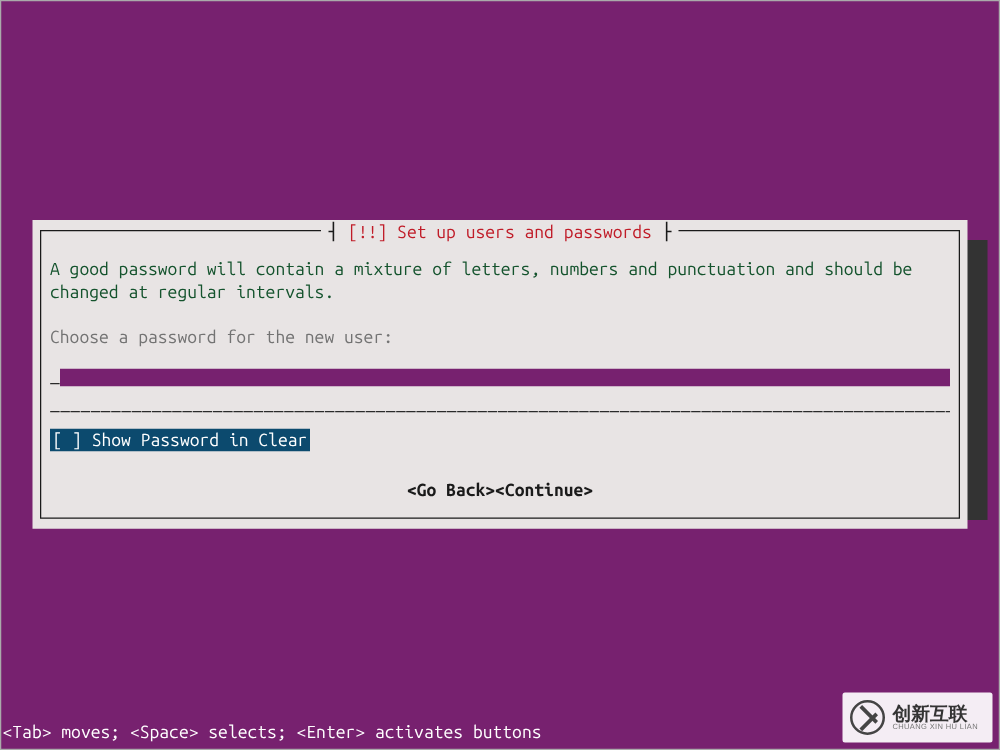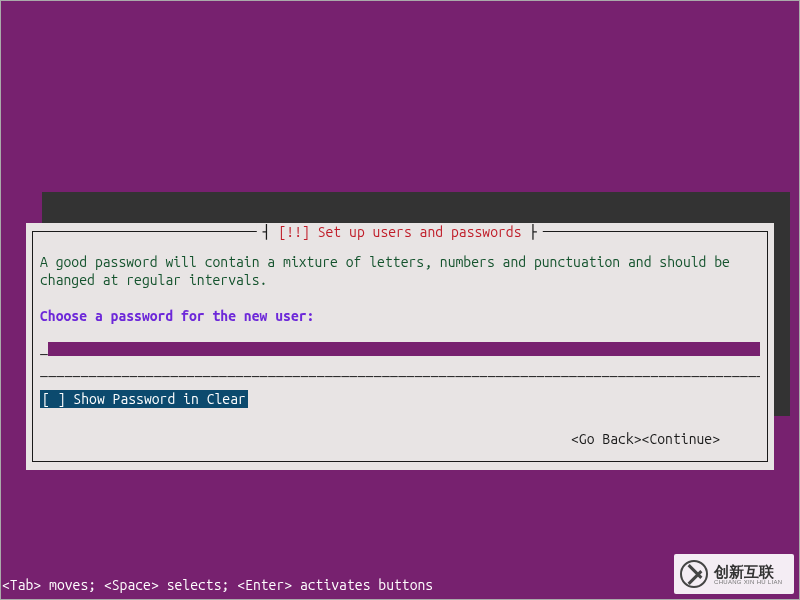--- a/index.html
+++ b/index.html
@@ -19,21 +19,20 @@
       height: 224px;
       background: #333333;
     }
     .dialog {
       position: absolute;
       left: 26px;
       top: 176px;
       width: 748px;
       background: #E8E4E4;
       color: #1a1a1a;
-      margin-top: 47px;
     }
     .dialog-border {
       position: absolute;
       left: 6px;
       top: 8px;
       right: 6px;
       bottom: 8px;
       border: 1px solid #1a1a1a;
       pointer-events: none;
     }
@@ -47,42 +46,43 @@
       color: #C01C28;
       white-space: nowrap;
       z-index: 2;
     }
     .dialog-title .dash { color: #1a1a1a; }
     .dialog-content {
       padding: 30px 14px 22px 14px;
       position: relative;
     }
     .body-text { color: #14532d; margin-bottom: 18px; white-space: pre-wrap; }
-    .prompt-text { color: #6d28d9; margin-bottom: 12px; font-weight: bold; }
+    .prompt-text { color: #737373; margin-bottom: 12px; }
     .input-row { margin-bottom: 4px; }
     .input-underscore { color: #1a1a1a; display: inline; letter-spacing: 0; }
     .input-fill {
       display: inline-block;
       width: 712px;
       height: 14px;
       background: #77216F;
       vertical-align: bottom;
     }
     .under-row { letter-spacing: 0.3px; color: #1a1a1a; white-space: nowrap; overflow: hidden; margin-bottom: 12px; }
     .checkbox-row {
       background: #0c4a6e;
       color: #ffffff;
       display: inline-block;
       padding: 0 2px;
       margin-bottom: 22px;
     }
     .button-row {
       display: flex;
-      justify-content: flex-end;
+      justify-content: center;
       padding: 0 40px;
+      font-weight: bold;
     }
     .btn { color: #1a1a1a; cursor: pointer; }
     .footer {
       position: absolute;
       left: 2px;
       bottom: 6px;
       color: #ffffff;
     }
     .watermark {
       position: absolute;

